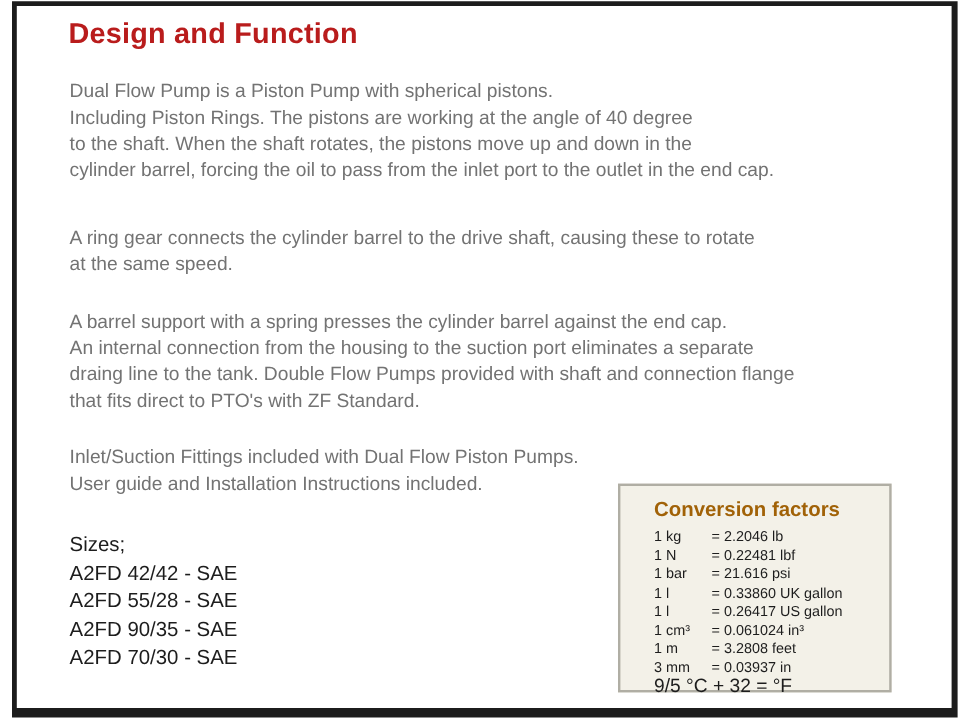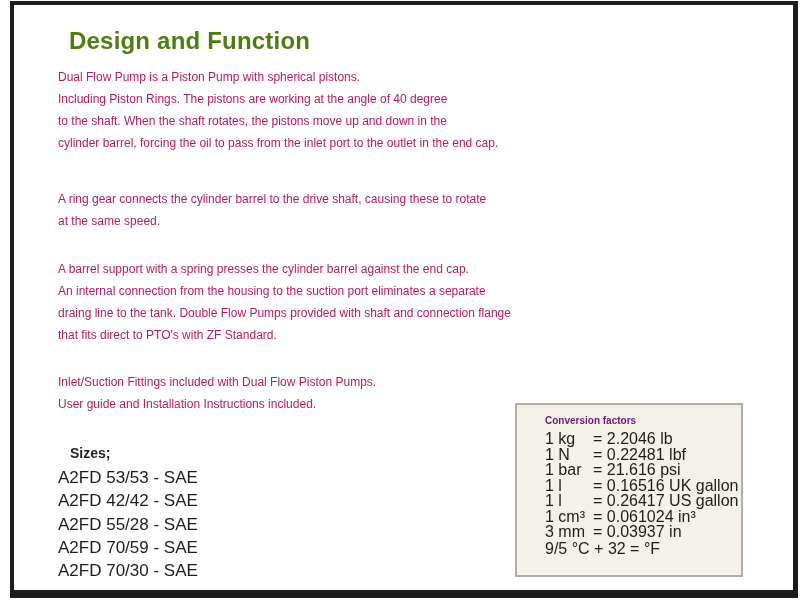--- a/index.html
+++ b/index.html
@@ -29,75 +29,75 @@
     border: 4px solid #1c1c1c;
     border-right-width: 5px;
     border-bottom-width: 8px;
     background: #ffffff;
     box-sizing: border-box;
   }
   .doc-title {
     position: absolute;
     left: 57px;
     top: 15px;
-    margin: 12px;
+    margin: 0;
     font-size: 24px;
     font-weight: bold;
-    color: #4d7c0f;
+    color: #b91c1c;
     letter-spacing: 0.2px;
   }
   .para {
     position: absolute;
     left: 58px;
     margin: 0;
     width: 660px;
-    font-size: 12px;
+    font-size: 16px;
     line-height: 22px;
     white-space: pre-line;
-    color: #be185d;
+    color: #737373;
   }
   .para-1 { top: 66px; }
   .para-2 { top: 188px; }
   .para-3 { top: 258px; }
   .para-4 { top: 371px; }
   .sizes {
     position: absolute;
     left: 58px;
     top: 442px;
     font-size: 17px;
     line-height: 23px;
   }
   .sizes-heading {
-    font-weight: bold;
-    margin: 0 0 1px 12px;
-    font-size: 14px;
+    font-weight: normal;
+    margin: 0 0 1px 0;
+    font-size: 17px;
   }
   .sizes-item {
     margin: 0;
     line-height: 23.3px;
   }
   .conv-box {
     position: absolute;
     left: 515px;
     top: 403px;
     width: 228px;
     height: 174px;
     box-sizing: border-box;
     background: #f3f1e8;
     border: 2px solid #b0aea4;
     padding: 10px 8px 8px 28px;
   }
   .conv-title {
     margin: 0 0 5px 0;
-    font-size: 10px;
+    font-size: 17px;
     font-weight: bold;
-    color: #701a75;
+    color: #a16207;
   }
   .conv-row {
-    font-size: 16px;
+    font-size: 12px;
     line-height: 15.5px;
     white-space: nowrap;
   }
   .conv-unit {
     display: inline-block;
     width: 48px;
   }
   .conv-value {
     display: inline-block;
   }
@@ -124,47 +124,49 @@
 An internal connection from the housing to the suction port eliminates a separate
 draing line to the tank. Double Flow Pumps provided with shaft and connection flange
 that fits direct to PTO's with ZF Standard.</p>
   <p class="para para-2">A ring gear connects the cylinder barrel to the drive shaft, causing these to rotate
 at the same speed.</p>
   <p class="para para-4">Inlet/Suction Fittings included with Dual Flow Piston Pumps.
 User guide and Installation Instructions included.</p>
 
   <div class="sizes">
     <p class="sizes-heading">Sizes;</p>
-    <p class="sizes-item">A2FD 53/53 - SAE</p>
     <p class="sizes-item">A2FD 42/42 - SAE</p>
     <p class="sizes-item">A2FD 55/28 - SAE</p>
-    <p class="sizes-item">A2FD 70/59 - SAE</p>
+    <p class="sizes-item">A2FD 90/35 - SAE</p>
     <p class="sizes-item">A2FD 70/30 - SAE</p>
   </div>
 
   <div class="conv-box">
     <p class="conv-title">Conversion factors</p>
 
     <div class="conv-row">
       <span class="conv-unit">1 kg</span><span class="conv-value">= 2.2046 lb</span>
     </div>
     <div class="conv-row">
       <span class="conv-unit">1 N</span><span class="conv-value">= 0.22481 lbf</span>
     </div>
     <div class="conv-row">
       <span class="conv-unit">1 bar</span><span class="conv-value">= 21.616 psi</span>
     </div>
     <div class="conv-row">
-      <span class="conv-unit">1 l</span><span class="conv-value">= 0.16516 UK gallon</span>
+      <span class="conv-unit">1 l</span><span class="conv-value">= 0.33860 UK gallon</span>
     </div>
     <div class="conv-row">
       <span class="conv-unit">1 l</span><span class="conv-value">= 0.26417 US gallon</span>
     </div>
     <div class="conv-row">
       <span class="conv-unit">1 cm³</span><span class="conv-value">= 0.061024 in³</span>
+    </div>
+    <div class="conv-row">
+      <span class="conv-unit">1 m</span><span class="conv-value">= 3.2808 feet</span>
     </div>
     <div class="conv-row">
       <span class="conv-unit">3 mm</span><span class="conv-value">= 0.03937 in</span>
     </div>
 
     <div class="conv-formula">9/5 °C + 32 = °F</div>
   </div>
 </div>
 
 </body></html>

